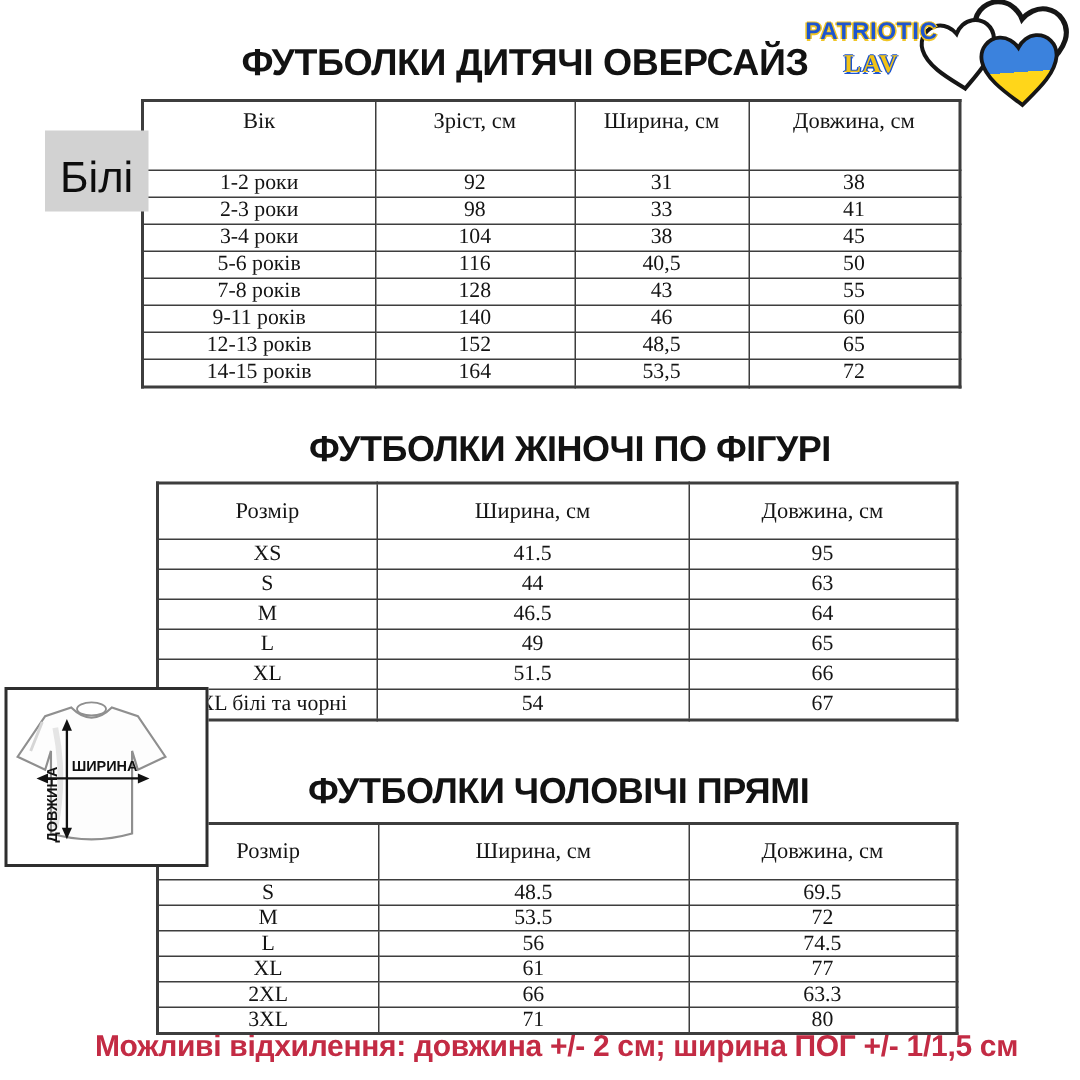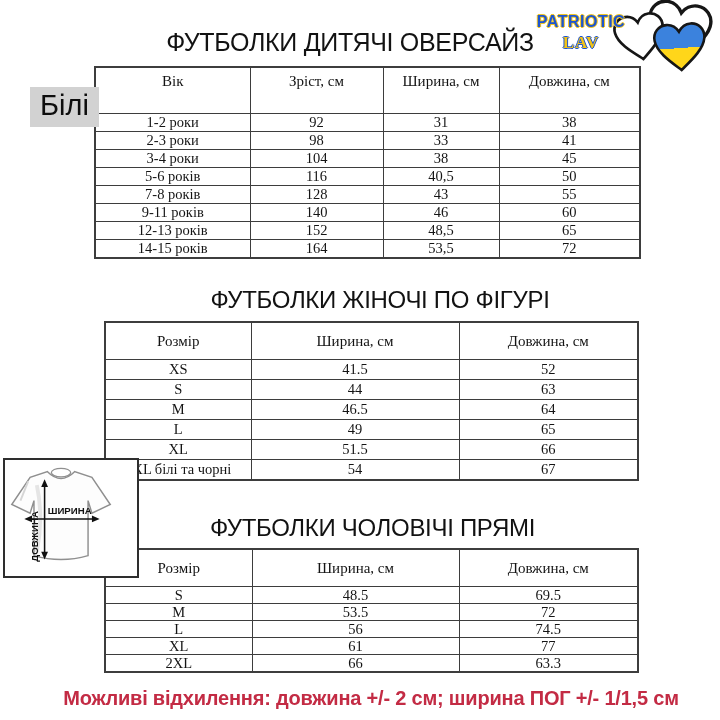--- a/index.html
+++ b/index.html
@@ -2,21 +2,21 @@
 <html><head>
 <meta charset="utf-8">
 <style>
   html,body{margin:0;padding:0;}
   body{
     width:720px;height:720px;position:relative;background:#ffffff;
     font-family:"Liberation Sans",sans-serif;overflow:hidden;color:#141414;
   }
   .abs{position:absolute;}
   .page-title{
-    font-weight:normal;color:#121212;text-align:center;
+    font-weight:bold;color:#121212;text-align:center;
     font-family:"Liberation Sans",sans-serif;letter-spacing:-0.3px;
   }
   #title1{top:28px;left:90px;width:520px;font-size:25px;}
   #title2{top:286px;left:100px;width:560px;font-size:24px;}
   #title3{top:514px;left:100px;width:545px;font-size:24px;text-align:center;}
 
   
   .tbl-wrap{position:absolute;z-index:1;}
   #table1{left:94px;top:66px;width:545px;}
   #table2{left:104px;top:321px;width:533px;}
@@ -35,21 +35,21 @@
   #table1 td{height:17px;line-height:17px;}
   #table2 th{height:36px;vertical-align:middle;}
   #table2 td{height:19px;line-height:19px;}
   #table3 th{height:36px;vertical-align:middle;}
   #table3 td{height:16px;line-height:16px;}
   td.spill{font-size:16px;}
 
   
   #badge{
     left:30px;top:87px;background:#d2d2d2;color:#0d0d0d;
-    font-size:29px;padding:3px 10px 5px 10px;z-index:4;line-height:1.1;
+    font-size:29px;padding:17px 10px 5px 10px;z-index:4;line-height:1.1;
   }
 
   
   #logo{left:522px;top:13px;width:118px;text-align:center;z-index:5;}
   #logo .l1{
     font-size:16px;font-weight:bold;letter-spacing:0.5px;color:#1d55d0;
     text-shadow:1px 0 0 #f0c525,-1px 0 0 #f0c525,0 1px 0 #f0c525,0 -1px 0 #f0c525;
   }
   #logo .l2{
     font-size:17px;font-weight:bold;letter-spacing:1px;color:#f2c318;margin-top:2px;
@@ -177,21 +177,21 @@
         <tr>
           <th>Розмір</th>
           <th>Ширина, см</th>
           <th>Довжина, см</th>
         </tr>
       </thead>
       <tbody>
         <tr>
           <td>XS</td>
           <td>41.5</td>
-          <td>52</td>
+          <td>95</td>
         </tr>
         <tr>
           <td>S</td>
           <td>44</td>
           <td>63</td>
         </tr>
         <tr>
           <td>M</td>
           <td>46.5</td>
           <td>64</td>
@@ -273,17 +273,22 @@
         <tr>
           <td>XL</td>
           <td>61</td>
           <td>77</td>
         </tr>
         <tr>
           <td>2XL</td>
           <td>66</td>
           <td>63.3</td>
         </tr>
+        <tr>
+          <td>3XL</td>
+          <td>71</td>
+          <td>80</td>
+        </tr>
       </tbody>
     </table>
   </div>
 
 <div id="footnote" class="abs">Можливі відхилення: довжина +/- 2 см; ширина ПОГ +/- 1/1,5 см</div>
 
 </body></html>

